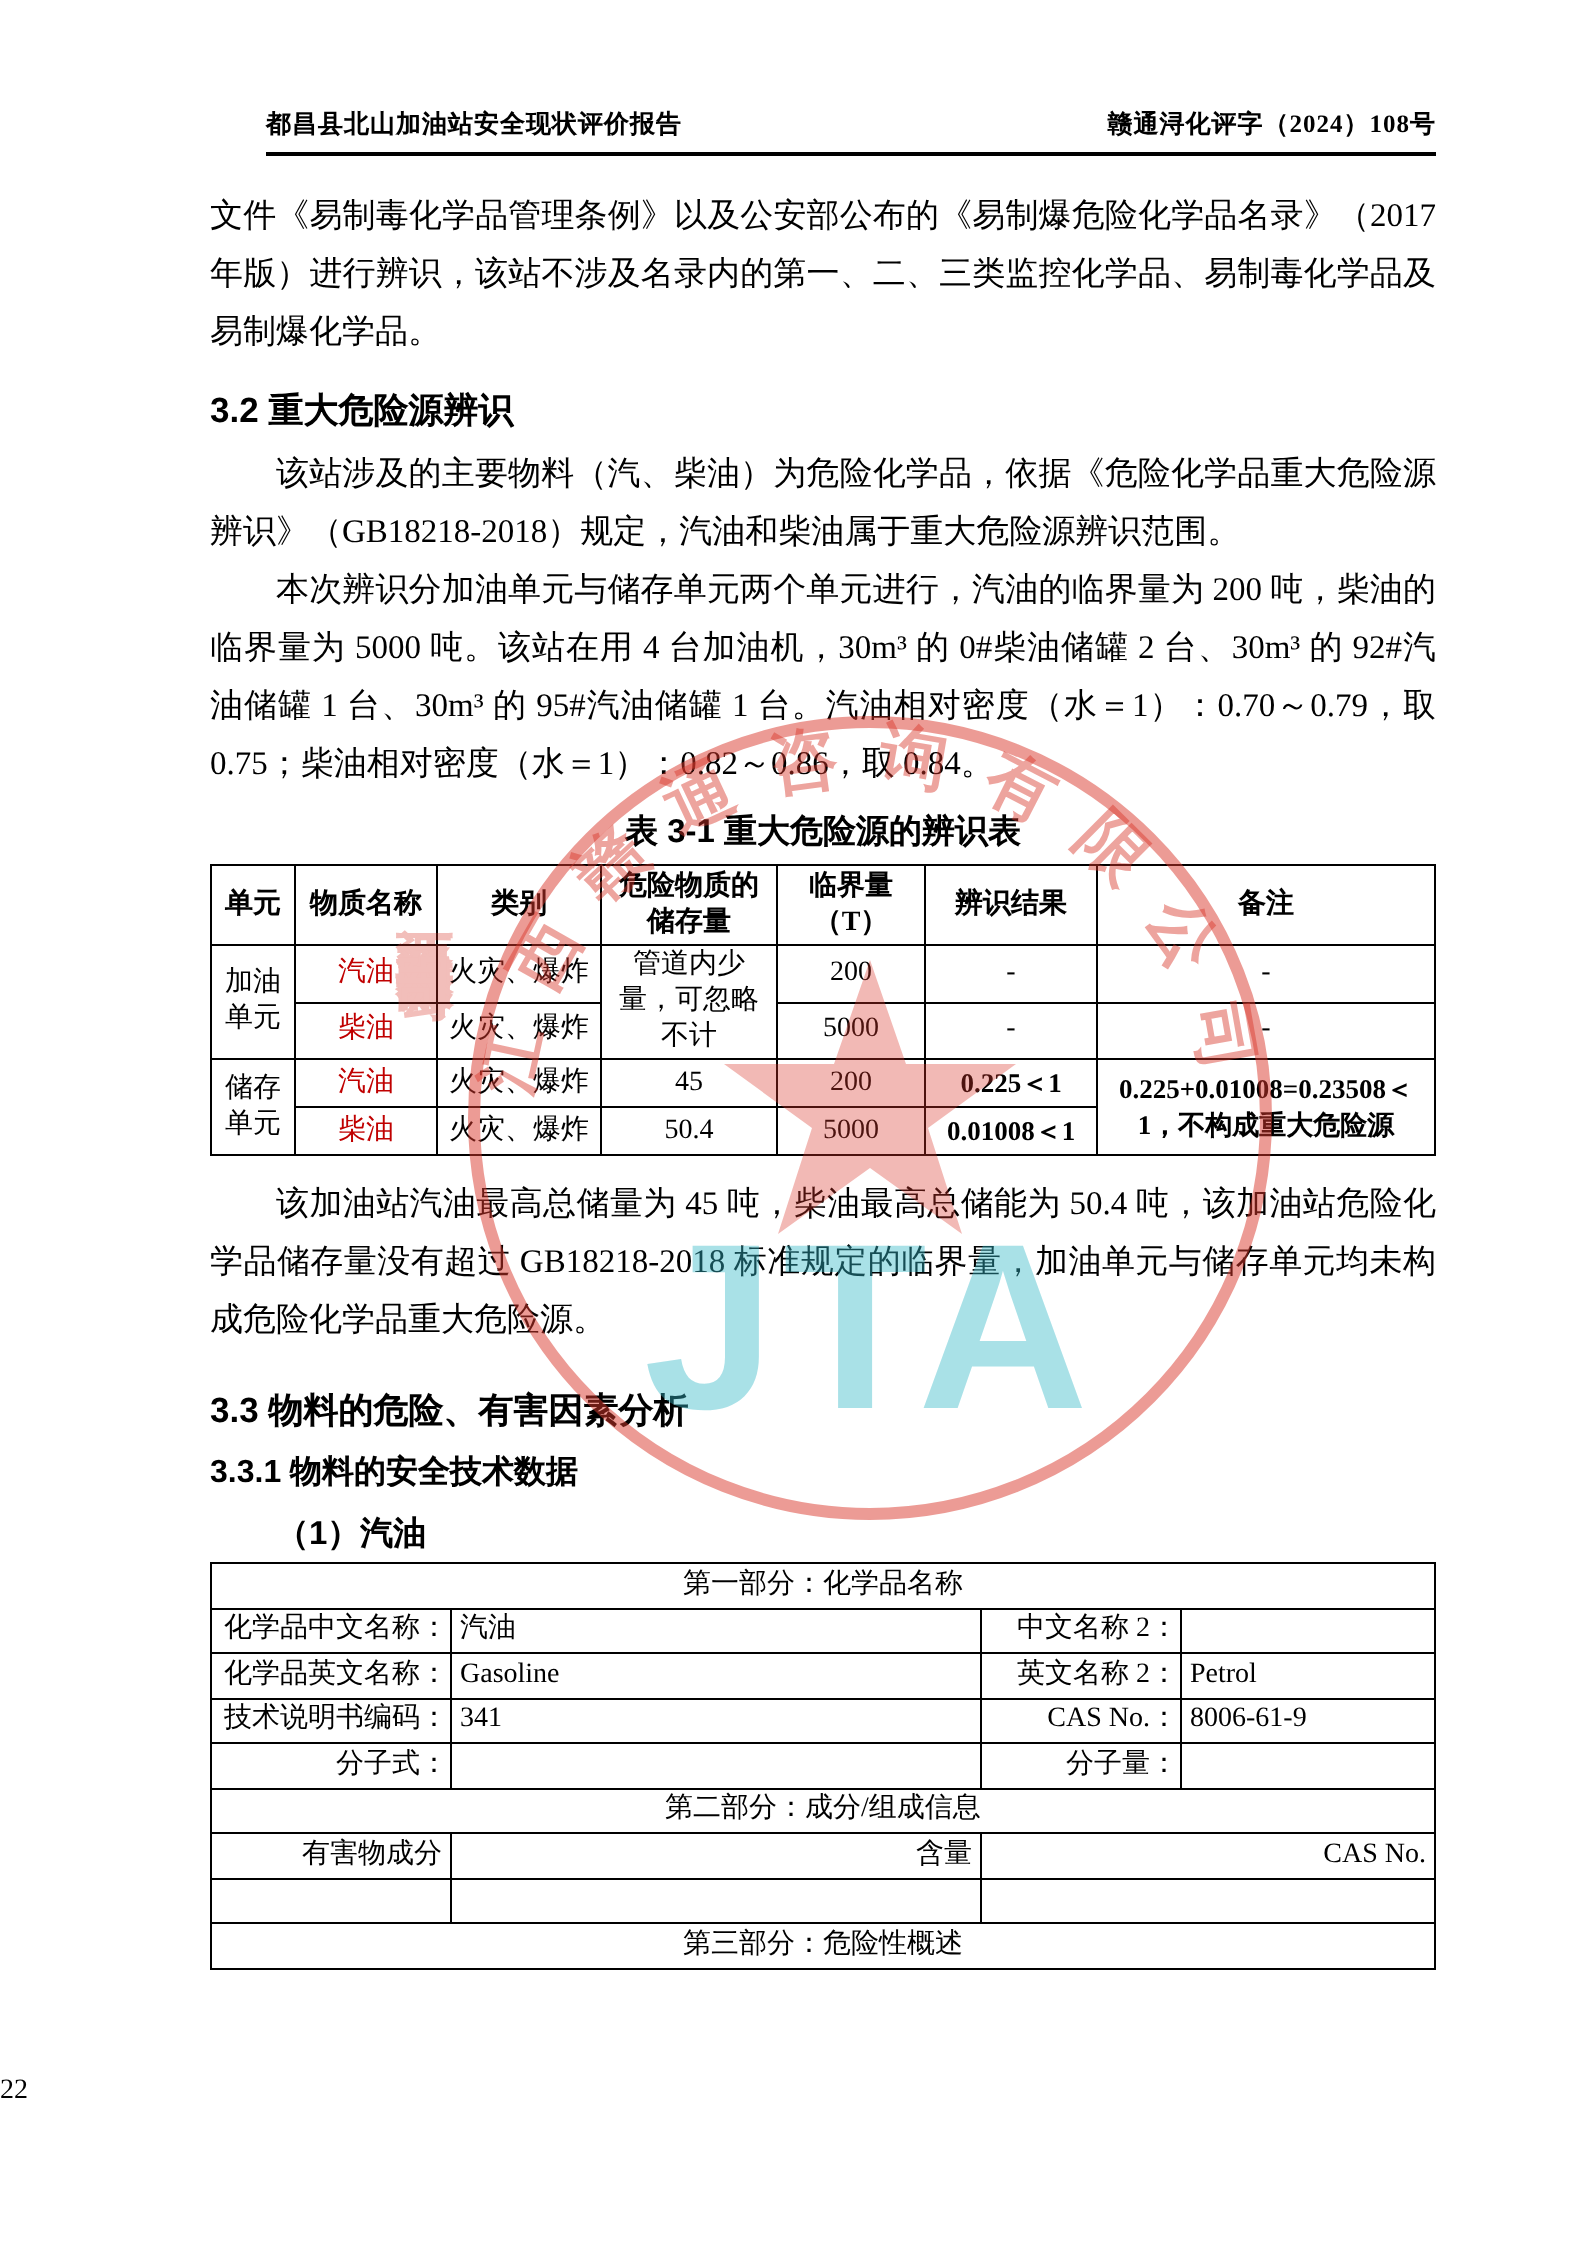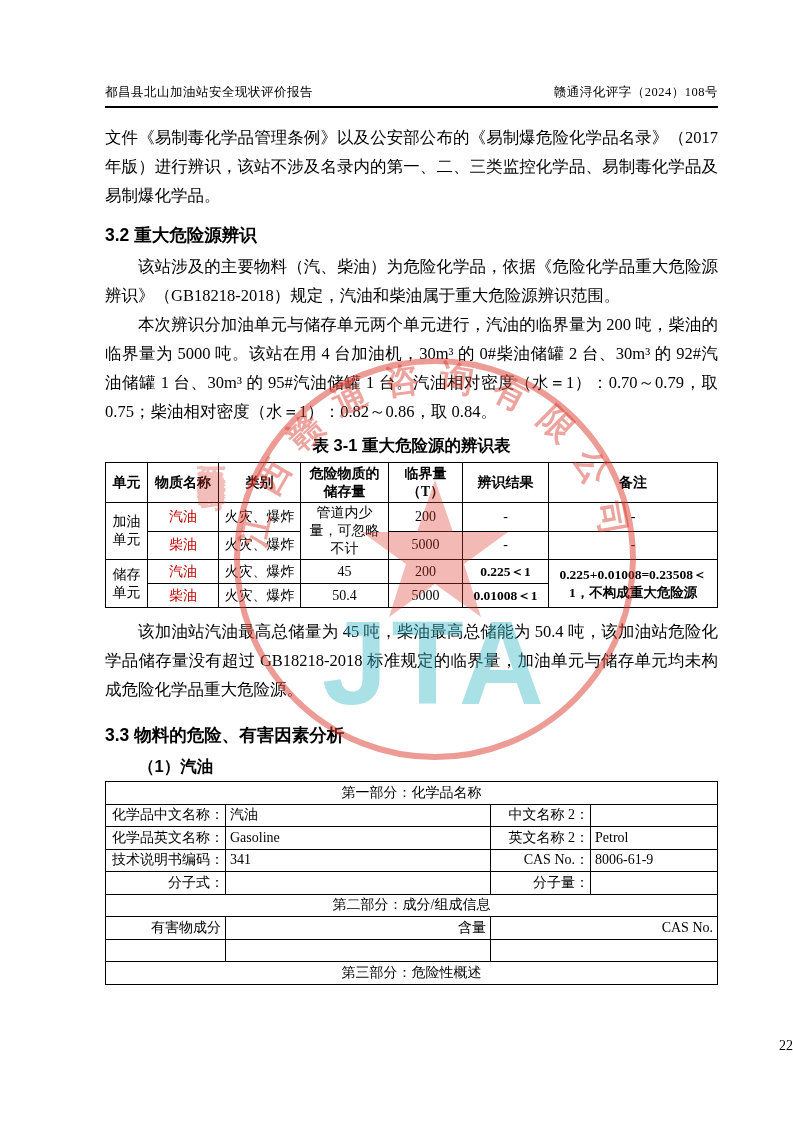--- a/index.html
+++ b/index.html
@@ -6,22 +6,22 @@
   html,body { background:#ffffff; }
   .page {
     position:relative; width:793px; height:1122px; background:#fff;
     overflow:hidden; color:#000;
     font-family:"Liberation Serif","DejaVu Serif",serif;
   }
   .content { position:absolute; left:105px; top:0; width:613px; }
 
   .doc-header {
     display:flex; justify-content:space-between; align-items:flex-end;
-    padding-top:84px; padding-bottom:5px; border-bottom:2px solid #000;
-    font-weight:normal; font-size:12.5px; letter-spacing:0.5px;
+    padding-top:54px; padding-bottom:5px; border-bottom:2px solid #000;
+    font-weight:bold; font-size:12.5px; letter-spacing:0.5px;margin-left:28px;
   }
 
   p.body { font-size:16.5px; line-height:29px; text-align:justify; }
   p.first { margin-top:15px; }
   .indent { text-indent:2em; }
 
   h2.sec {
     font-size:17.5px; font-weight:bold; margin-top:13px; margin-bottom:5px;
     font-family:"Liberation Sans","DejaVu Sans",sans-serif;
   }
@@ -49,21 +49,21 @@
 
   .t2 { margin-top:2px; }
   .t2 td { font-size:14px; padding:1px 4px; height:22.5px; line-height:18px; }
   .t2 tr.part td { text-align:center; font-weight:normal; }
   .t2 .lbl { text-align:right; padding-right:1px; }
   .t2 .val { text-align:left; }
   .t2 tr.comp td { text-align:right; }
 
   .page-footer {
     position:absolute; left:0; right:0; top:1038px;
-    text-align:right; font-size:14px;
+    text-align:left; font-size:14px;
   }
 
   
   .watermark {
     position:absolute; left:228px; top:352px; width:414px; height:414px;
     pointer-events:none; z-index:5;
   }
   .wm-vertical {
     position:absolute; left:192px; top:442px; height:370px;
     writing-mode:vertical-rl; text-orientation:upright;
@@ -144,20 +144,21 @@
           <td>50.4</td>
           <td>5000</td>
           <td class="bold">0.01008＜1</td>
         </tr>
       </tbody>
     </table>
 
     <p class="body indent" style="margin-top:9px">该加油站汽油最高总储量为 45 吨，柴油最高总储能为 50.4 吨，该加油站危险化学品储存量没有超过 GB18218-2018 标准规定的临界量，加油单元与储存单元均未构成危险化学品重大危险源。</p>
 
     <h2 class="sec" style="margin-top:19px">3.3 物料的危险、有害因素分析</h2>
+    <h3 class="sec">3.3.1 物料的安全技术数据</h3>
     <h3 class="sec subitem">（1）汽油</h3>
 
 
     <table class="t2">
       <colgroup>
         <col style="width:120px">
           <col style="width:265px">
           <col style="width:100px">
           <col>
       </colgroup>

